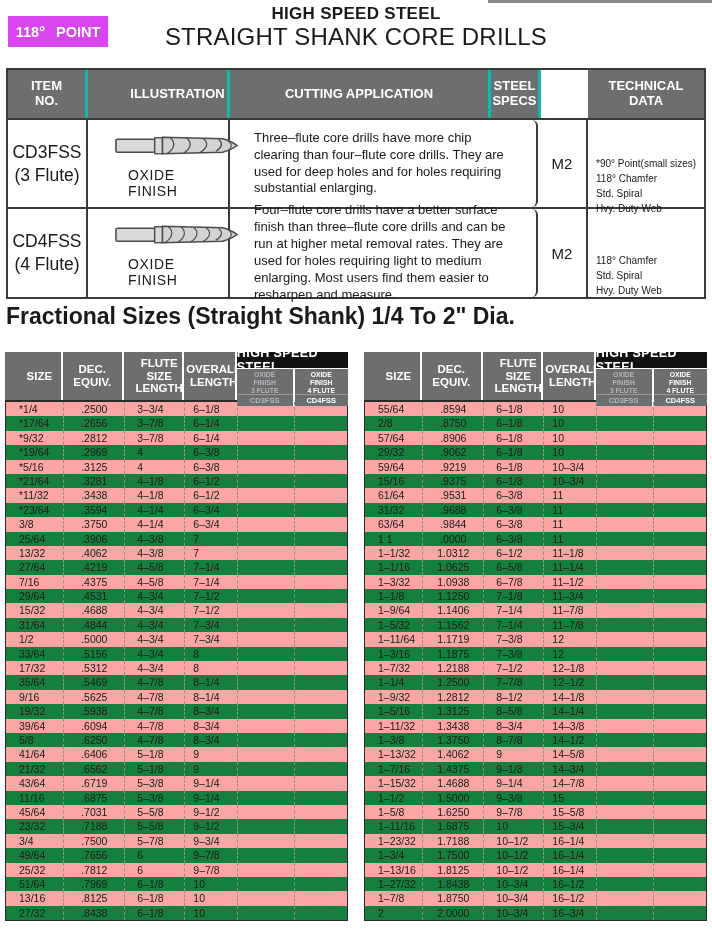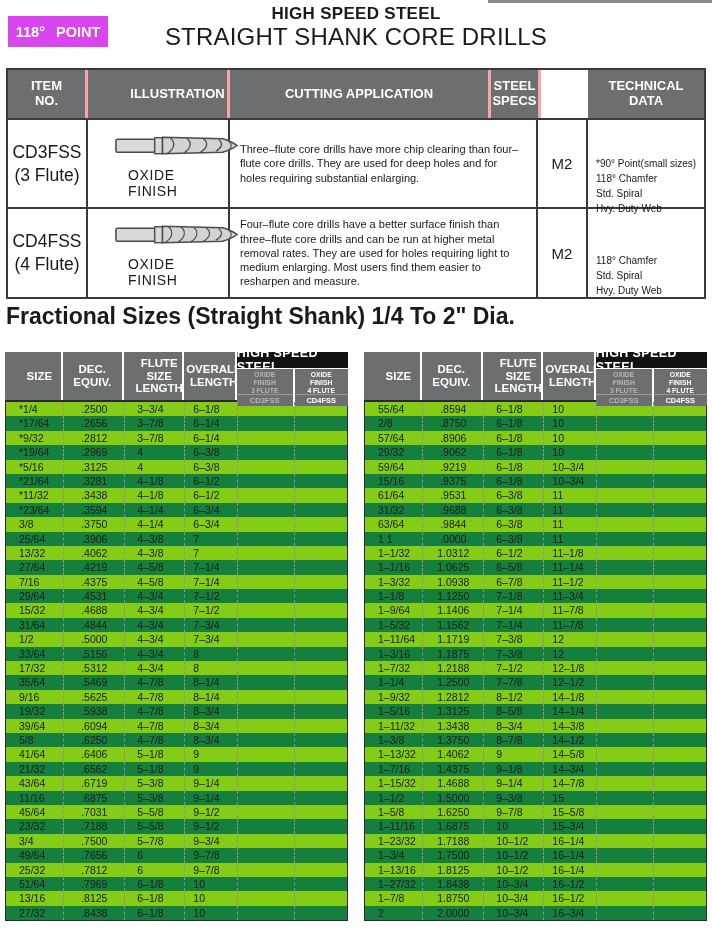--- a/index.html
+++ b/index.html
@@ -17,32 +17,32 @@
   .badge { position:absolute; top:16px; left:8px; width:100px; height:31px;
            background:#d946ef; color:#fff; font-weight:bold; font-size:14.5px;
            display:flex; align-items:center; justify-content:center;
            word-spacing:7px; z-index:5; }
 
   
   .spec { position:absolute; left:6px; top:68px; width:700px; border:2px solid #3a3a3a; }
   .spec-head { display:flex; height:48px; background:#fff; }
   .sh { background:#6d6e70; color:#fff; font-weight:bold; font-size:13px;
         display:flex; align-items:center; justify-content:center; text-align:center;
-        white-space:pre-line; line-height:1.15; border-right:3px solid #fca5a5; }
+        white-space:pre-line; line-height:1.15; border-right:3px solid #14b8a6; }
   .sh:last-child { border-right:none;margin-left:47px; }
   .spec-row { display:flex; border-top:2px solid #3a3a3a; background:#fff; }
   .r1 { height:89px; } .r2 { height:90px; }
   .sb { border-right:2px solid #3a3a3a; display:flex; flex-direction:column;
         align-items:center; justify-content:center; }
   .sb:last-child { border-right:none;margin-top:44px; }
   .c-item { width:80px; } .c-ill { width:142px;padding-left:40px; } .c-app { flex:1; }
   .c-steel { width:50px; } .c-tech { width:116px; }
   .item-no { font-size:17.5px; line-height:1.3; text-align:center; }
   .finish { font-size:14px; letter-spacing:.6px; margin-top:5px; }
-  .app { font-size:11px; line-height:1.3; align-items:flex-start; padding:8px 10px; text-align:left; }
+  .app { font-size:13px; line-height:1.3; align-items:flex-start; padding:8px 24px; text-align:left;border-radius:6px; }
   .steel { font-size:15px; }
   .tech { font-size:10px; line-height:1.5; align-items:flex-start; padding:6px 4px 6px 8px;
           white-space:pre-line; }
 
   .section-title { position:absolute; left:6px; top:303px; font-size:23px; font-weight:bold; }
 
   
   .ftable { position:absolute; top:352px; width:343px; }
   .ft-left { left:5px; } .ft-right { left:364px; }
   .fhead { display:flex; height:48px; }
@@ -56,21 +56,21 @@
   .fh-subs { flex:1; display:flex; }
   .fh-sub { background:#6d6e70; display:flex; flex-direction:column; justify-content:flex-start; }
   .sub3 { width:51.9%; border-right:2px solid #fff; color:#b5b6b8; }
   .sub4 { width:48.1%; color:#ffffff; }
   .sub-lines { font-size:6.8px; font-weight:bold; line-height:1.15; text-align:center;
                white-space:pre-line; padding-top:2px; flex:1; }
   .sub-code { font-size:7.5px; font-weight:bold; text-align:center;
               border-top:1px solid #98999b; padding:1px 0; }
   .fbody { border:1.5px solid #2a2a2a; border-top-width:2px; background:#fff; }
   .frow { display:flex; height:14.4px; }
-  .frow-gray { background:#84cc16; }
+  .frow-gray { background:#fca5a5; }
   .frow-white { background:#15803d; }
   .fcell { font-size:10.5px; line-height:14.4px; white-space:nowrap; overflow:hidden; }
   .fcell + .fcell { border-left:1px dashed #8f9092; }
   .fc-size { width:16.8%; padding-left:13px; }
   .fc-dec  { width:17.9%; text-align:center; }
   .fc-flute{ width:17.6%; padding-left:12px; }
   .fc-oal  { width:15.3%; padding-left:8px; }
   .fc-h3   { width:16.8%; }
   .fc-h4   { width:15.6%; }
 </style>

